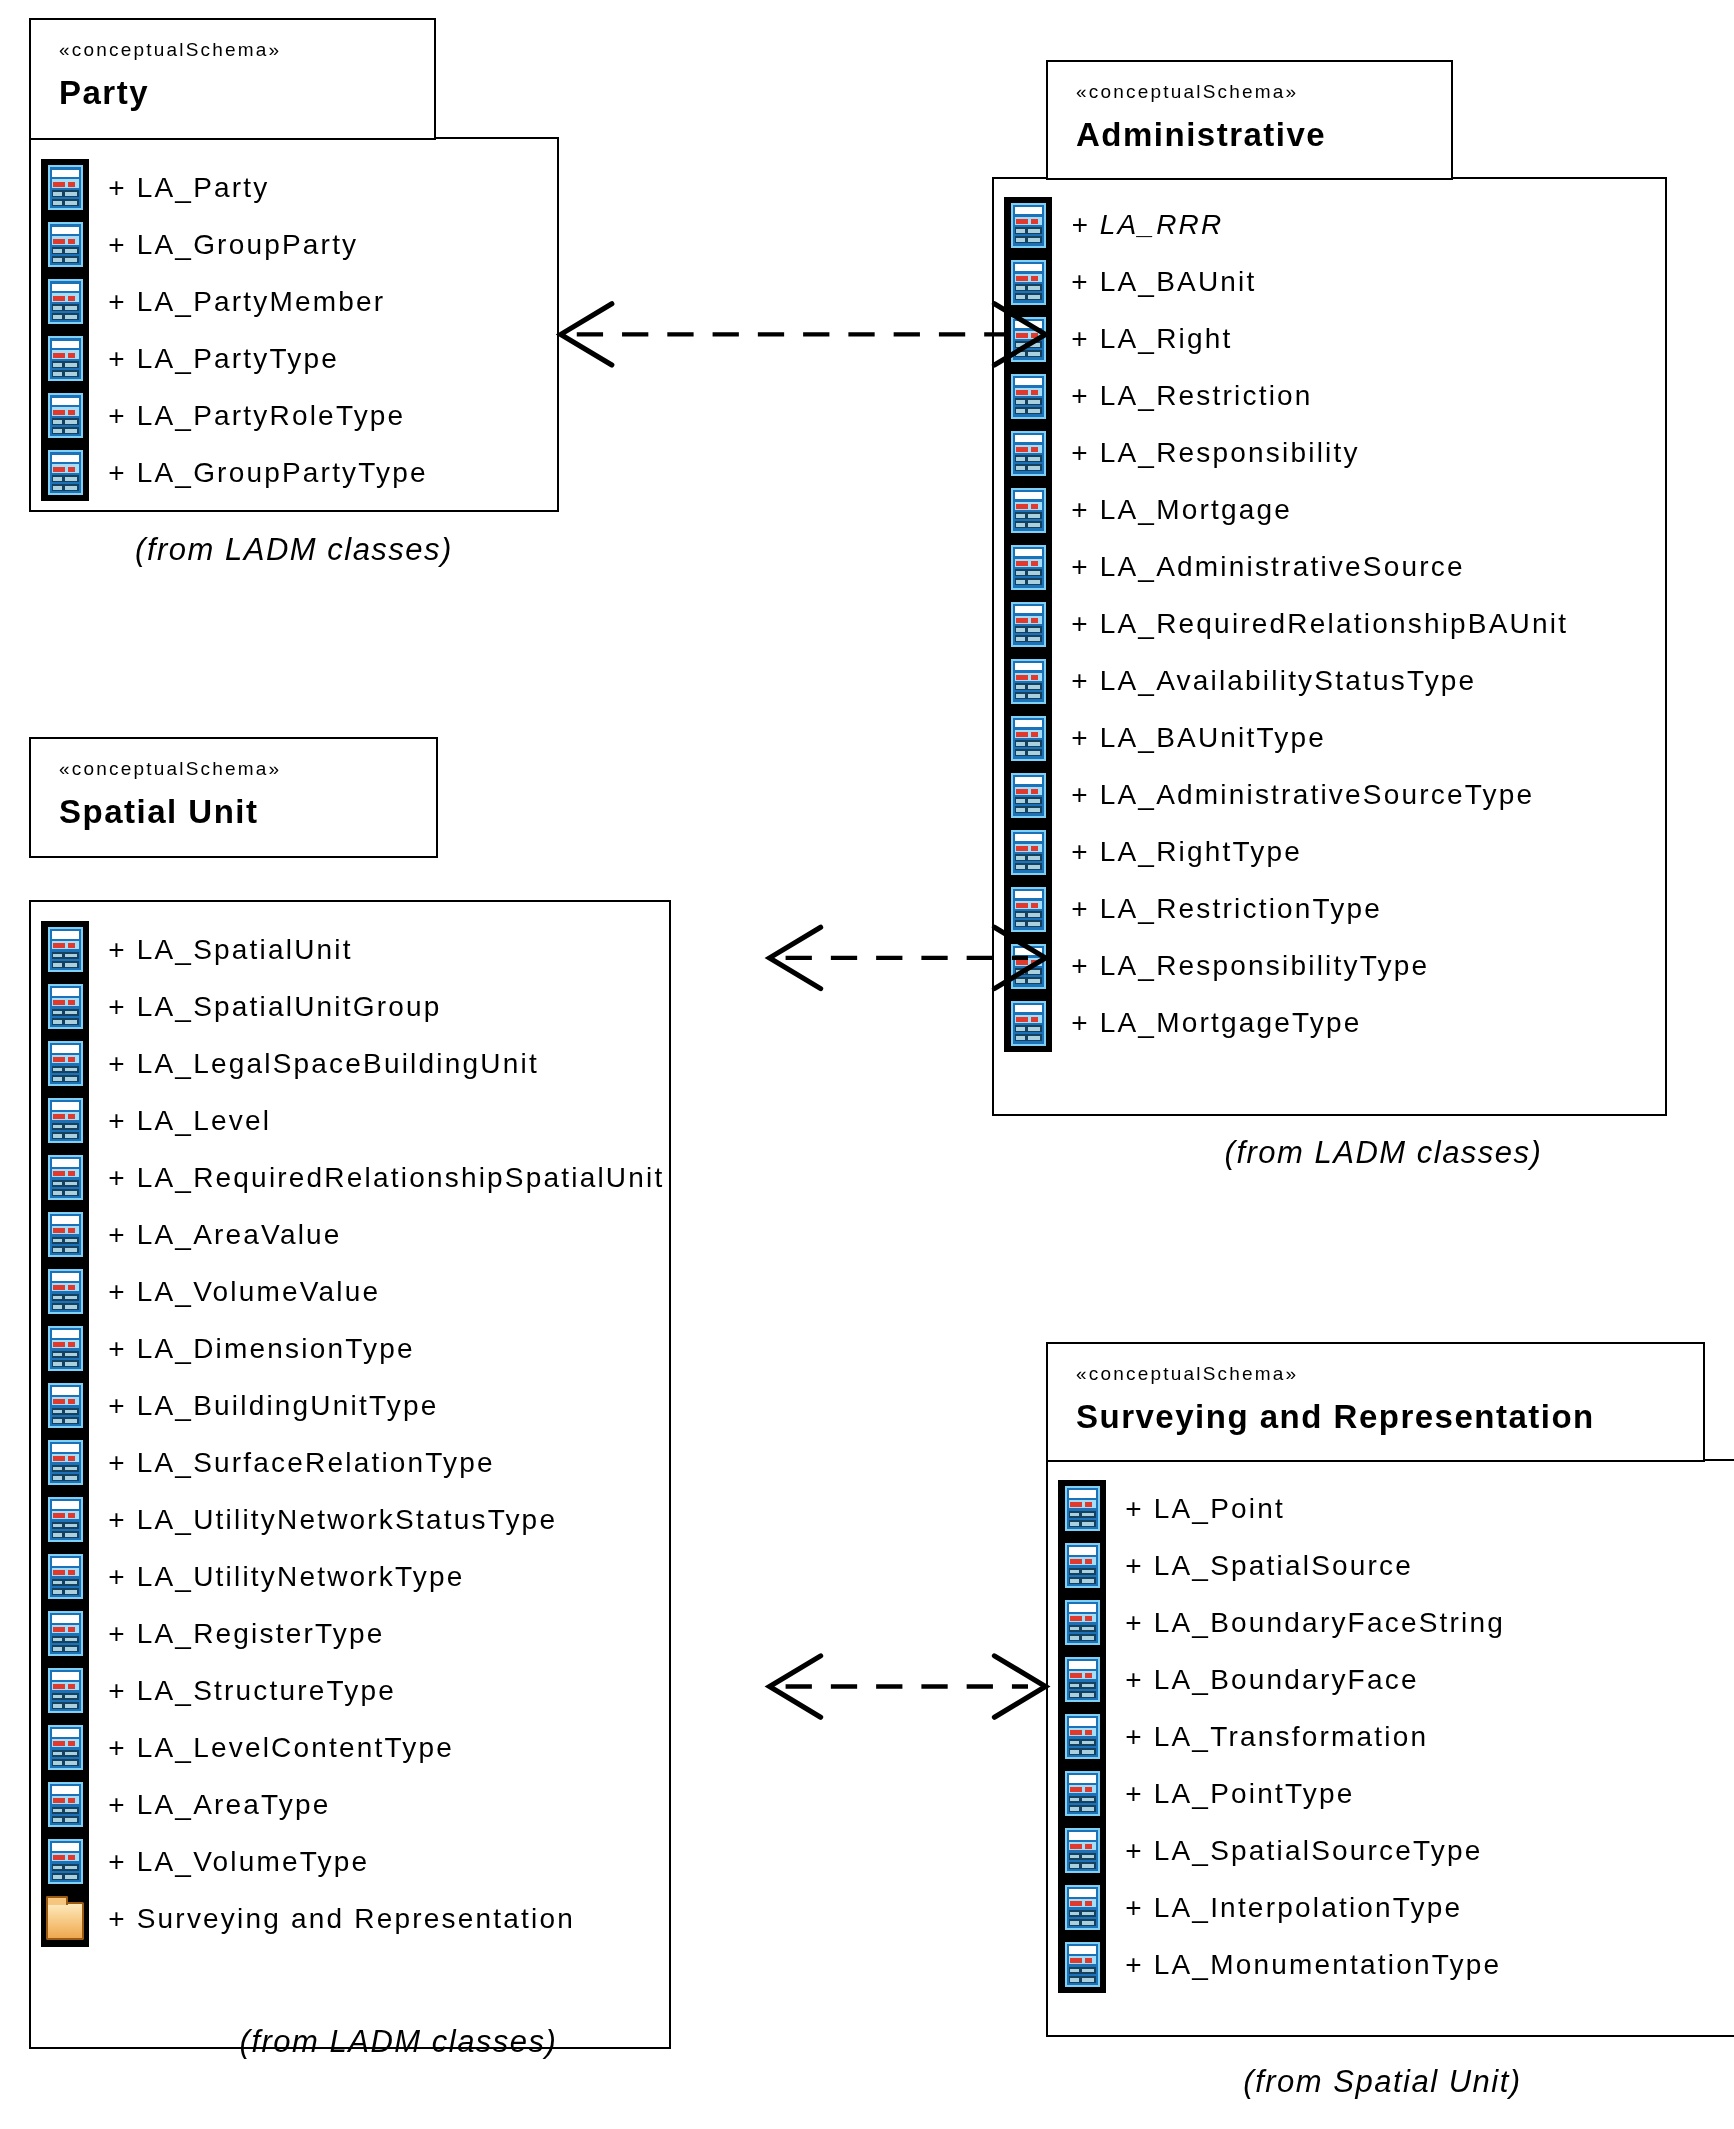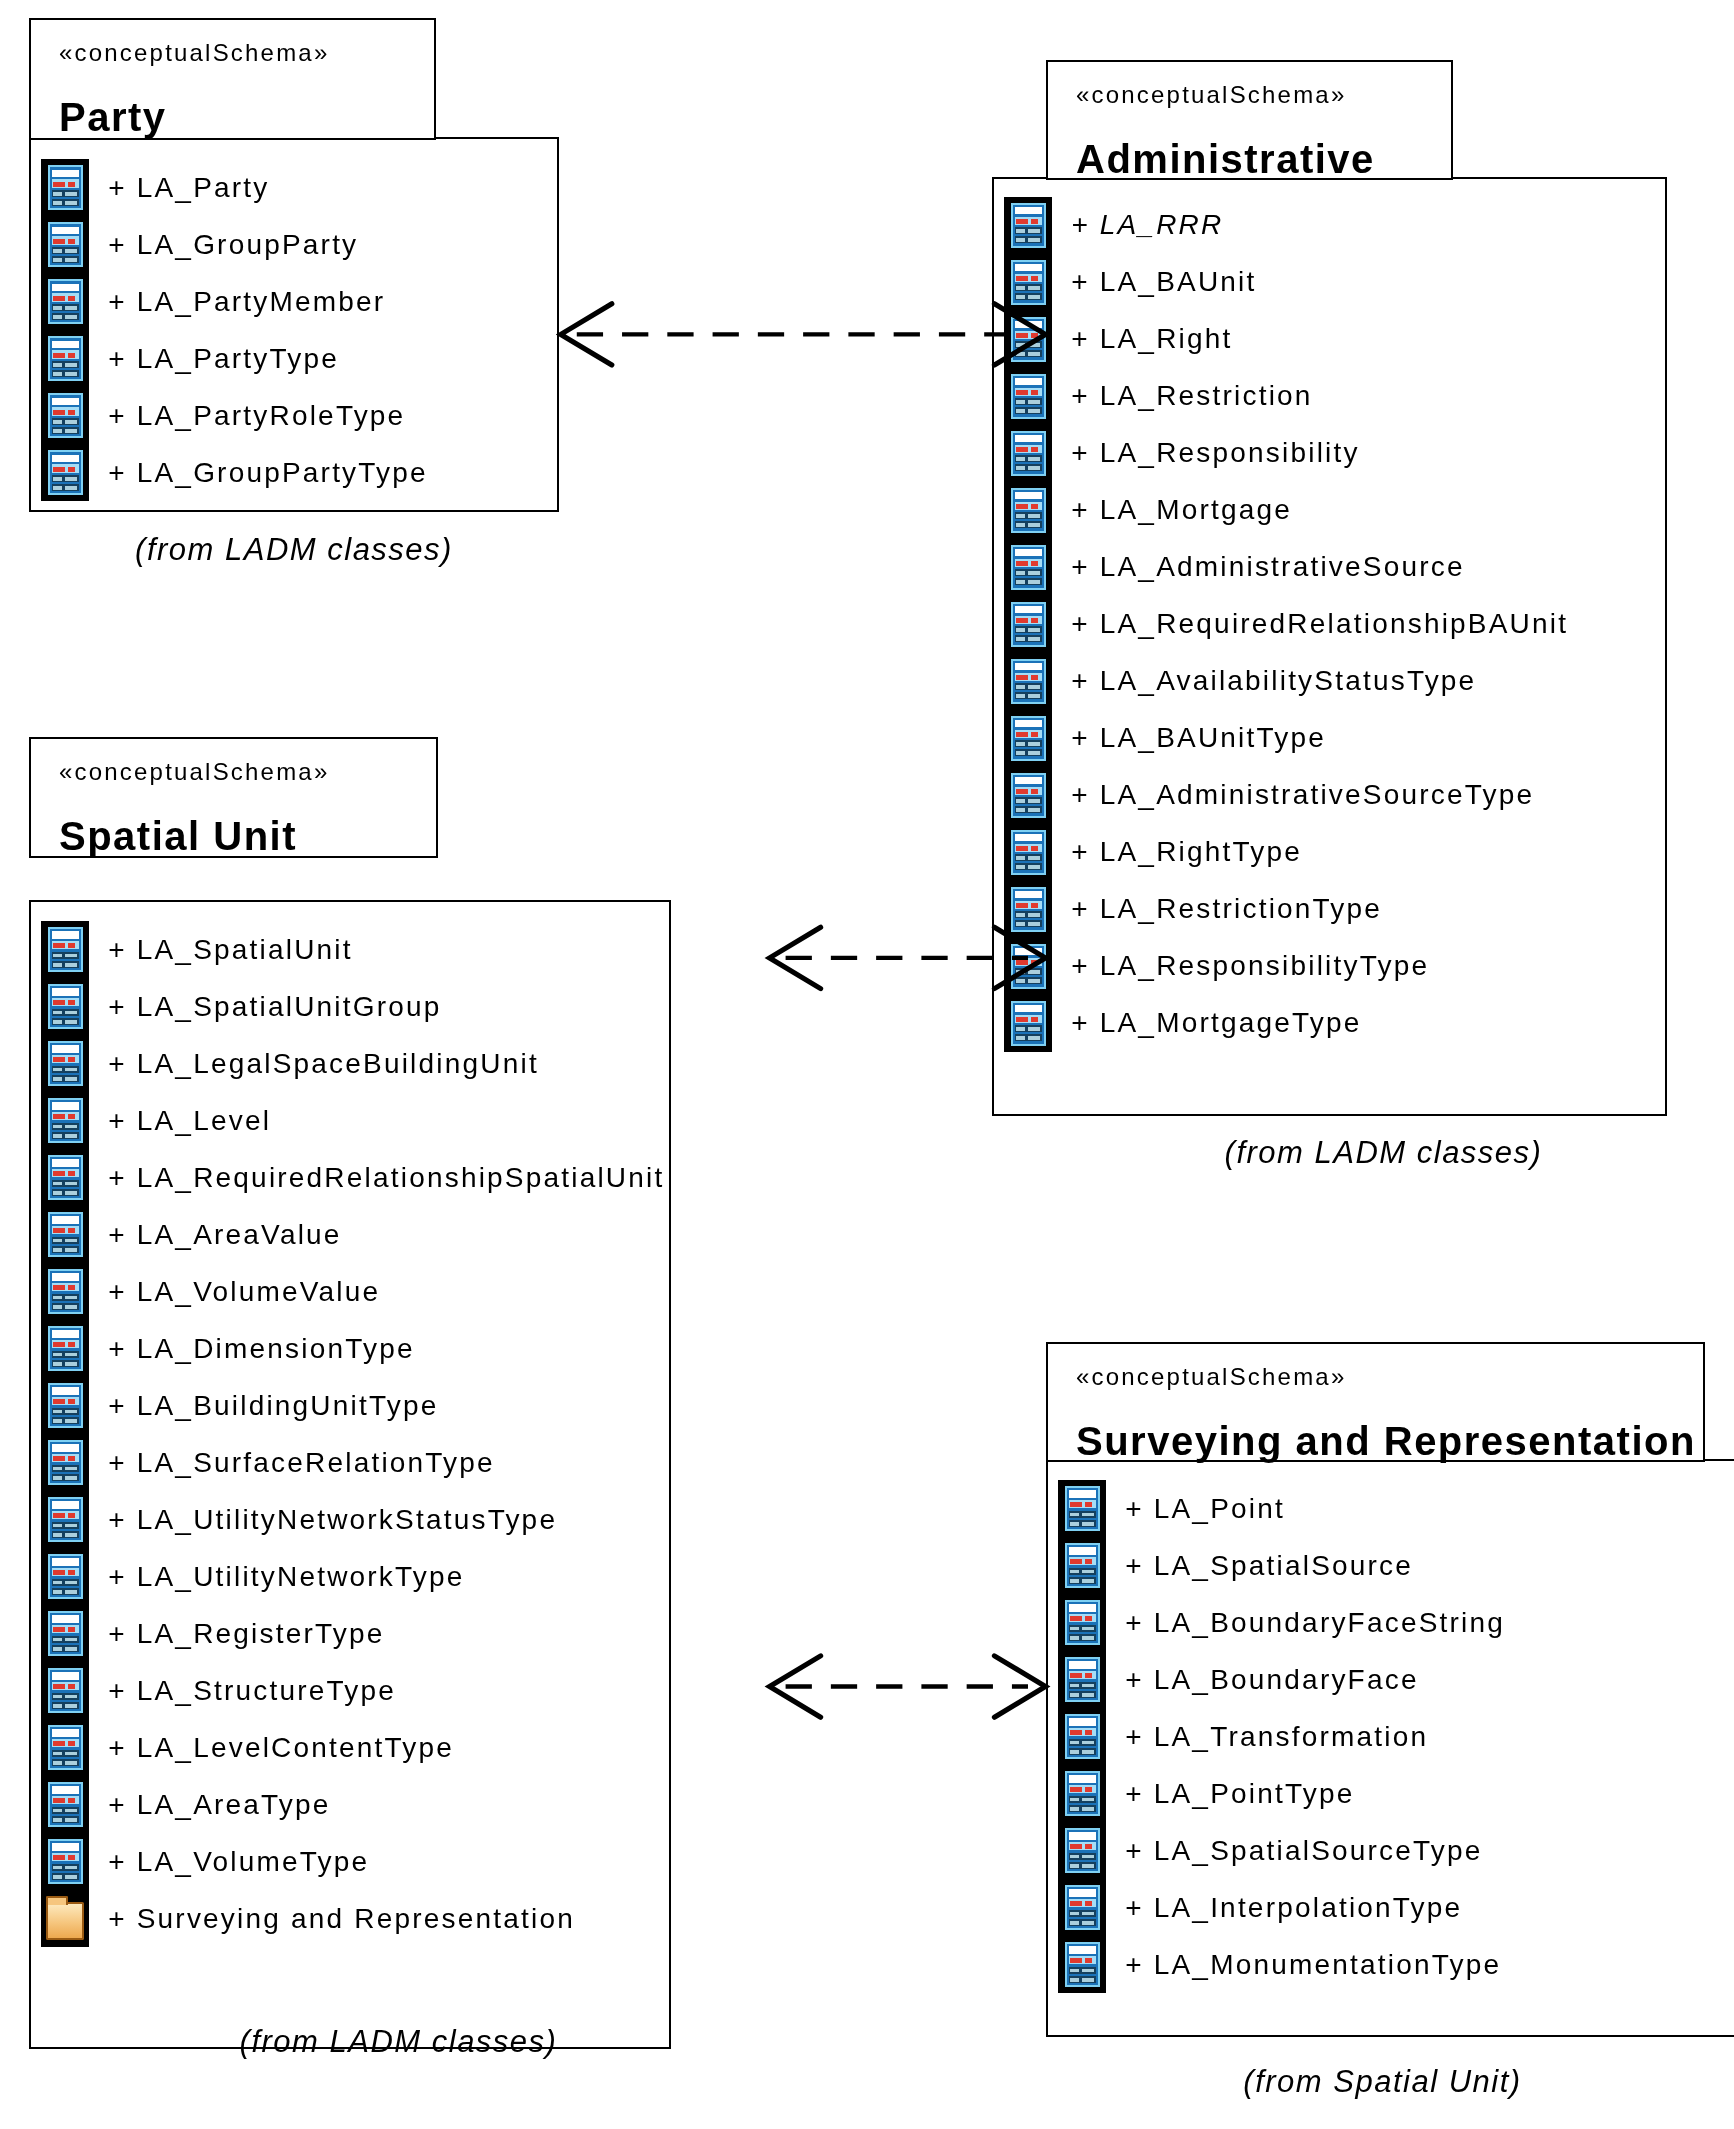--- a/index.html
+++ b/index.html
@@ -9,24 +9,24 @@
   
   .pkg-tab {
     position:absolute; background:#fff; border:2.9px solid #000;
     box-sizing:border-box; padding:19px 14.6px 0 28px; z-index:2;
   }
   .pkg-body {
     position:absolute; background:#fff; border:2.9px solid #000;
     box-sizing:border-box; z-index:1;
   }
   .stereotype {
-    font-size:24px; letter-spacing:2.2px; white-space:nowrap;
+    font-size:19px; letter-spacing:2.2px; white-space:nowrap;
   }
   .pkg-name {
-    font-size:40px; font-weight:bold; letter-spacing:1.5px; margin-top:28px; white-space:nowrap;
+    font-size:33px; font-weight:bold; letter-spacing:1.5px; margin-top:13px; white-space:nowrap;
   }
   .from-label {
     position:absolute; text-align:center; font-size:31px; font-style:italic;
     letter-spacing:1.5px; z-index:1;
   }
 
   
   .rows { position:absolute; left:10.2px; display:block; }
   .row { display:flex; align-items:center; height:57px; }
   .row-text {

